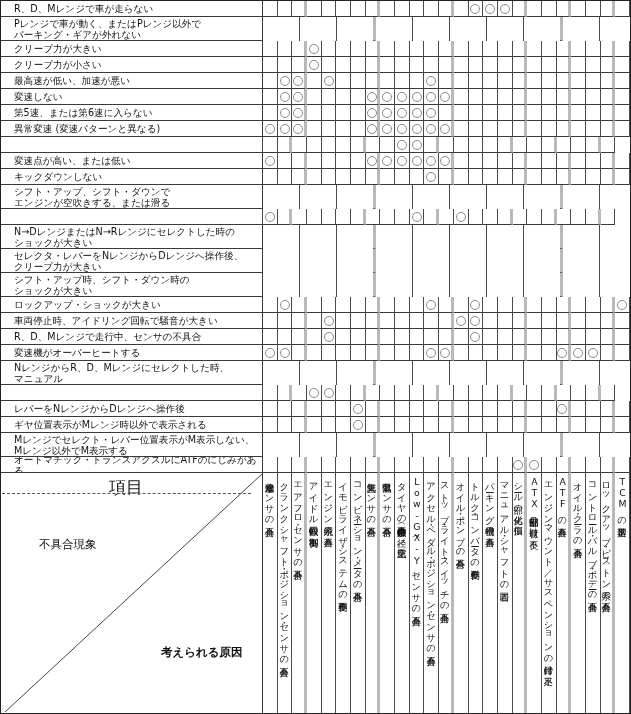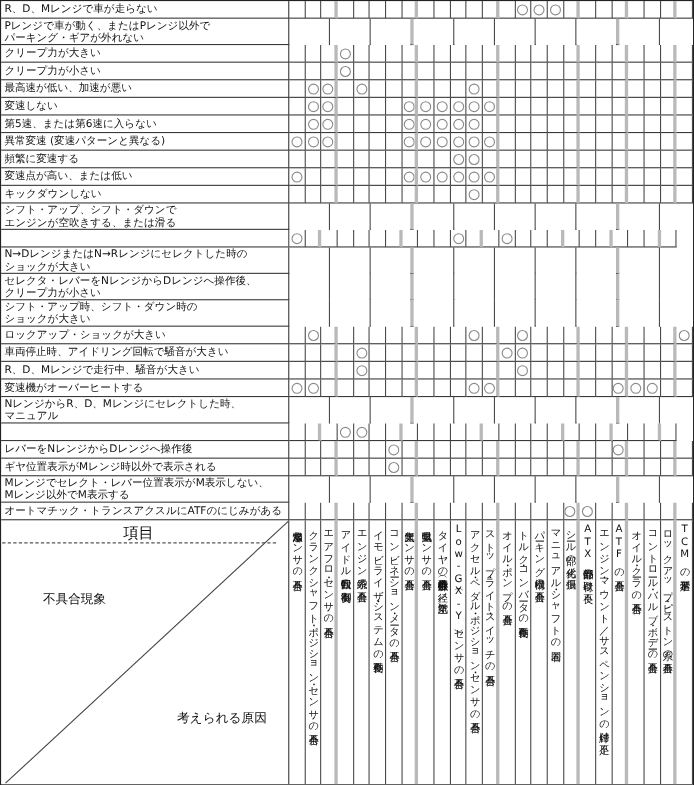--- a/index.html
+++ b/index.html
@@ -6,43 +6,43 @@
   html,body { background:#fff; font-family:"DejaVu Sans","Liberation Sans",sans-serif; }
   #table-wrap {
     position:relative; width:631px; height:714px; background:#fff;
     border:1px solid #222; overflow:hidden;
   }
   .mrow { display:grid; grid-template-columns:262px repeat(25,1fr); width:629px; }
   .mrow.h1 { height:16px; }
   .mrow.h2 { height:24px;gap:36px; }
   .label-cell {
     border-right:1px solid #3a3a3a; border-bottom:1px solid #3a3a3a;
-    font-size:9.6px; line-height:11px; color:#111; padding:0 2px 0 3px;
+    font-size:9.6px; line-height:11px; color:#111; padding:0 2px 0 13px;
     display:flex; align-items:center; white-space:pre-line; overflow:hidden;
   }
   .cell {
     border-right:1px solid #4a4a4a; border-bottom:1px solid #3a3a3a;
     display:flex; align-items:center; justify-content:center; overflow:hidden;
   }
   .cell.gsep { border-right:3px solid #b9b9b9; }
   .circle {
     width:10px; height:10px; border:1px solid #8a8a8a; border-radius:50%;
     flex:0 0 auto; background:transparent;
   }
   
   #header-row { display:grid; grid-template-columns:262px repeat(25,1fr); width:629px; height:240px; }
   #diag-cell { position:relative; border-right:1px solid #3a3a3a; overflow:hidden; }
   #item-label {
     position:absolute; top:3px; left:0; width:250px; text-align:center;
-    font-size:14px; color:#111;
+    font-size:17px; color:#111;
   }
   #diag-dash { position:absolute; top:20px; left:1px; width:249px; border-top:1px dashed #555; }
   #diag-svg { position:absolute; top:0; left:0; }
   #symptom-axis-label { position:absolute; top:64px; left:38px; font-size:11.5px; color:#111; }
-  #cause-axis-label { position:absolute; top:172px; left:160px; font-size:11.5px; color:#111; }
+  #cause-axis-label { position:absolute; top:172px; left:160px; font-size:11.5px; color:#111;font-weight:bold; }
   .vcell {
     border-right:1px solid #4a4a4a; overflow:hidden;
     display:flex; justify-content:center; padding-top:3px;
   }
   .vcell.gsep { border-right:3px solid #b9b9b9; }
   .vtext {
     writing-mode:vertical-rl; text-orientation:upright;
     font-size:9.3px; line-height:13.5px; letter-spacing:0.2px; color:#111;
     height:234px;
   }
@@ -339,21 +339,20 @@
         <div class="cell gsep"></div>
         <div class="cell"></div>
         <div class="cell"></div>
         <div class="cell gsep"></div>
         <div class="cell"></div>
         <div class="cell"></div>
         <div class="cell gsep"></div>
         <div class="cell"></div>
       </div>
       <div class="mrow h1">
-        <div class="label-cell">頻繁に変速する</div>
         <div class="cell"></div>
         <div class="cell"></div>
         <div class="cell gsep"></div>
         <div class="cell"></div>
         <div class="cell"></div>
         <div class="cell"></div>
         <div class="cell"></div>
         <div class="cell gsep"></div>
         <div class="cell"></div>
         <div class="cell"></div>
@@ -553,21 +552,21 @@
         <div class="cell gsep"></div>
         <div class="cell"></div>
         <div class="cell"></div>
         <div class="cell gsep"></div>
         <div class="cell">
           <span class="circle"></span>
         </div>
       </div>
       <div class="mrow h2">
         <div class="label-cell">セレクタ・レバーをNレンジからDレンジへ操作後、
-クリープ力が小さい</div>
+クリープ力が大きい</div>
         <div class="cell"></div>
         <div class="cell"></div>
         <div class="cell gsep"></div>
         <div class="cell"></div>
         <div class="cell"></div>
         <div class="cell"></div>
         <div class="cell"></div>
         <div class="cell gsep"></div>
         <div class="cell"></div>
         <div class="cell"></div>
@@ -692,21 +691,21 @@
         <div class="cell gsep"></div>
         <div class="cell"></div>
         <div class="cell"></div>
         <div class="cell gsep"></div>
         <div class="cell"></div>
         <div class="cell"></div>
         <div class="cell gsep"></div>
         <div class="cell"></div>
       </div>
       <div class="mrow h1">
-        <div class="label-cell">R、D、Mレンジで走行中、騒音が大きい</div>
+        <div class="label-cell">R、D、Mレンジで走行中、センサの不具合</div>
         <div class="cell"></div>
         <div class="cell"></div>
         <div class="cell gsep"></div>
         <div class="cell"></div>
         <div class="cell">
           <span class="circle"></span>
         </div>
         <div class="cell"></div>
         <div class="cell"></div>
         <div class="cell gsep"></div>

